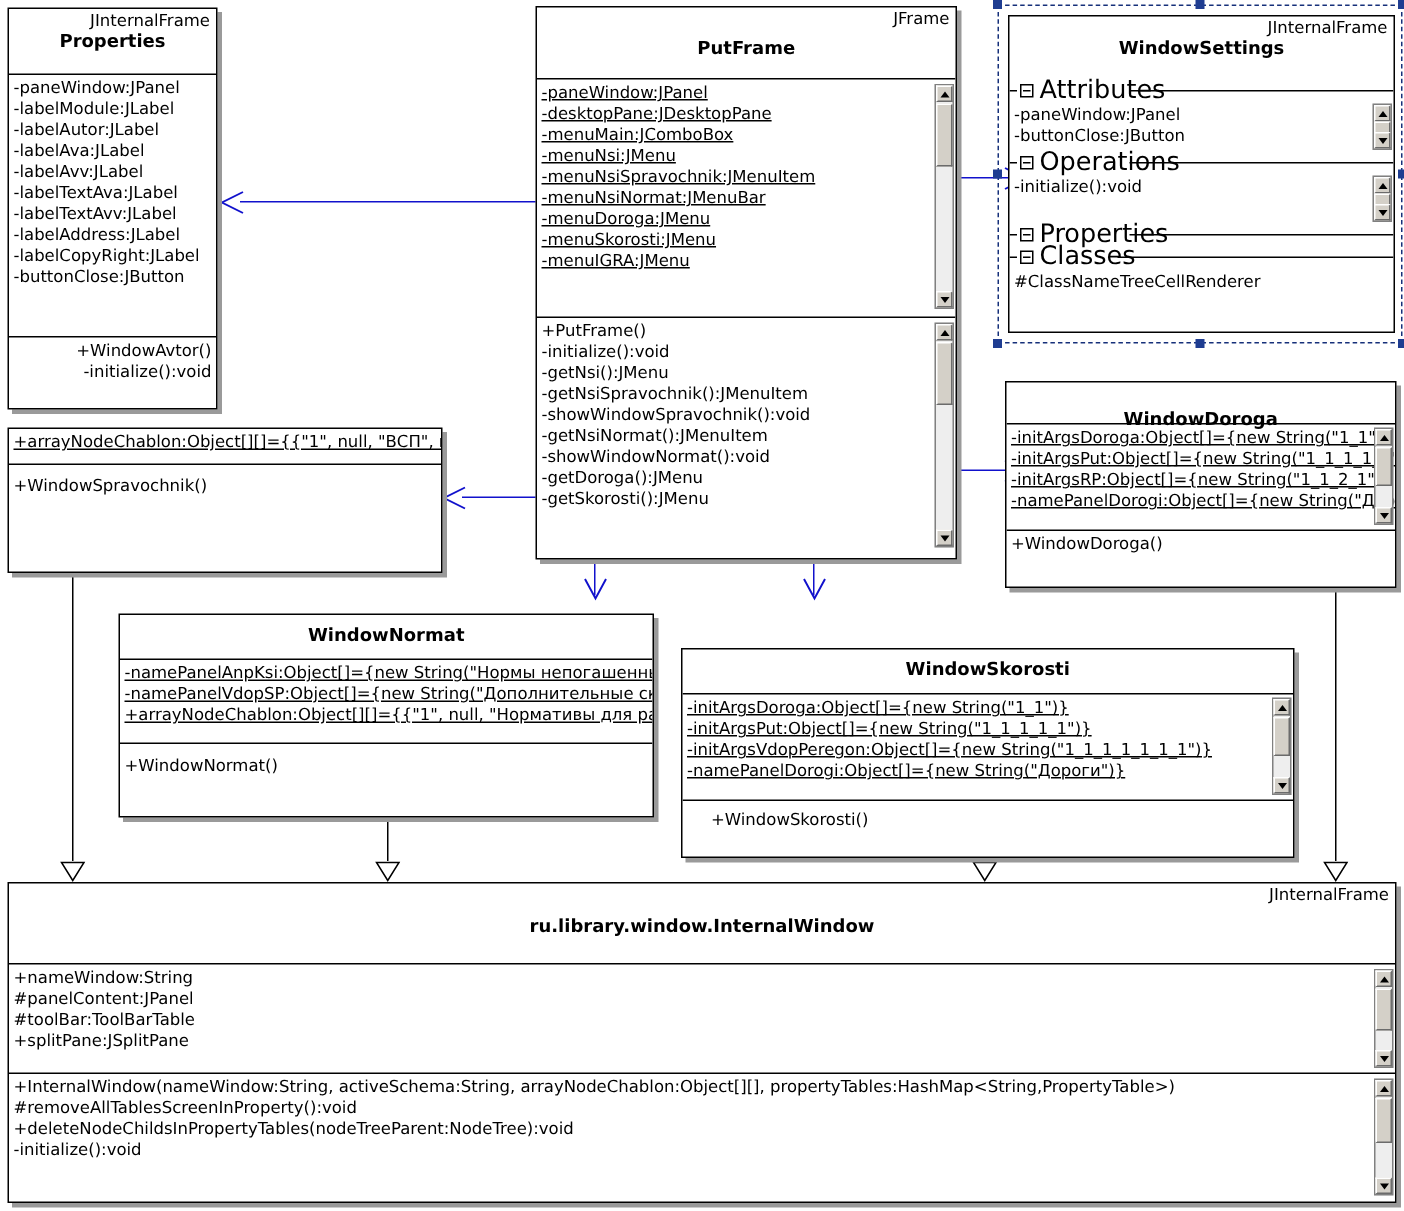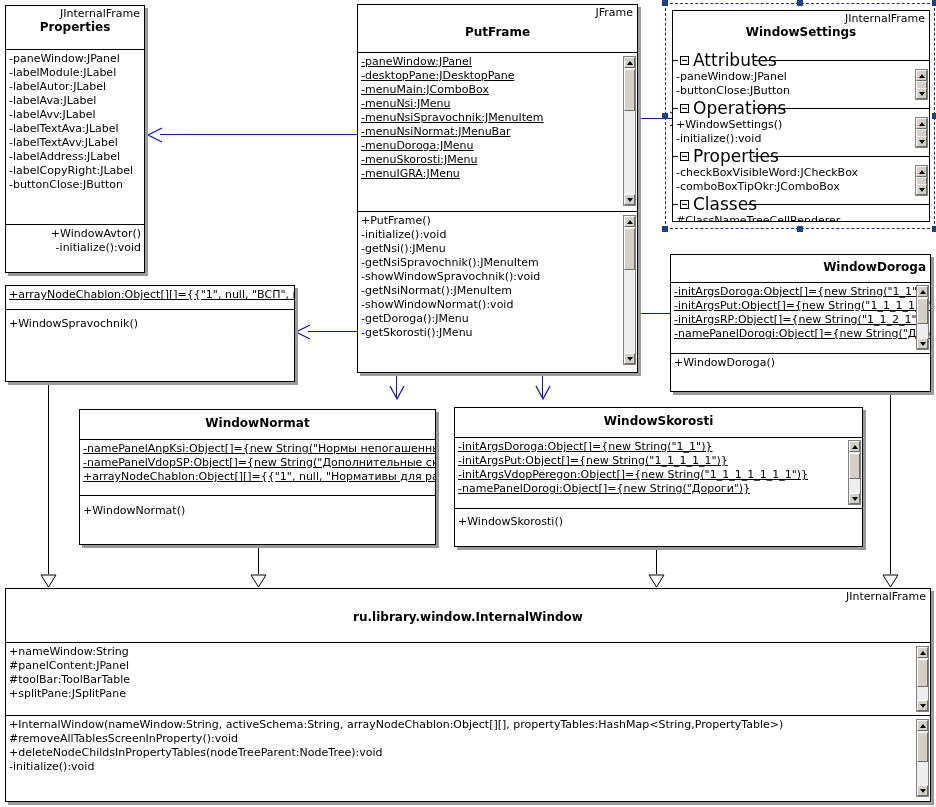--- a/index.html
+++ b/index.html
@@ -321,53 +321,39 @@
 
     <div class="grp">
       <span class="dash-l"></span>
       <span class="minus">
           <b></b>
         </span>
       <span class="gl">Operations</span>
       <span class="dash-r" style="left:80px;right:0;"></span>
     </div>
     <div class="compartment" style="height:33px;border-bottom:none;">
-      <div class="row">+WindowSettings()</div>
       <div class="row">-initialize():void</div>
       <div class="sbar" style="top:1px;height:31px;">
         <div class="btn up">
             <i></i>
           </div>
         <div class="thumb" style="top:11px;height:8px;"></div>
         <div class="btn dn">
             <i></i>
           </div>
       </div>
     </div>
 
     <div class="grp">
       <span class="dash-l"></span>
       <span class="minus">
           <b></b>
         </span>
       <span class="gl">Properties</span>
       <span class="dash-r" style="left:80px;right:0;"></span>
-    </div>
-    <div class="compartment" style="height:33px;border-bottom:none;">
-      <div class="row">-checkBoxVisibleWord:JCheckBox</div>
-      <div class="row">-comboBoxTipOkr:JComboBox</div>
-      <div class="sbar" style="top:1px;height:31px;">
-        <div class="btn up">
-            <i></i>
-          </div>
-        <div class="thumb" style="top:11px;height:8px;"></div>
-        <div class="btn dn">
-            <i></i>
-          </div>
-      </div>
     </div>
 
     <div class="grp">
       <span class="dash-l"></span>
       <span class="minus">
           <b></b>
         </span>
       <span class="gl">Classes</span>
       <span class="dash-r" style="left:72px;right:0;"></span>
     </div>
@@ -381,21 +367,21 @@
   <div class="handle" style="left:797px;top:0px;"></div>
   <div class="handle" style="left:932px;top:0px;"></div>
   <div class="handle" style="left:662px;top:113px;"></div>
   <div class="handle" style="left:932px;top:113px;"></div>
   <div class="handle" style="left:662px;top:226px;"></div>
   <div class="handle" style="left:797px;top:226px;"></div>
   <div class="handle" style="left:932px;top:226px;"></div>
 
   <div class="uml" style="left:670px;top:254px;width:261px;height:138px;">
     <div class="hdr" style="height:28px;">
-      <span class="cname" style="margin-top:4px;text-align:right;">WindowDoroga</span>
+      <span class="cname" style="margin-top:16px;">WindowDoroga</span>
     </div>
     <div class="compartment" style="height:71px;">
       <div class="row stat">-initArgsDoroga:Object[]={new String("1_1")}</div>
       <div class="row stat">-initArgsPut:Object[]={new String("1_1_1_1_1")}</div>
       <div class="row stat">-initArgsRP:Object[]={new String("1_1_2_1")}</div>
       <div class="row stat">-namePanelDorogi:Object[]={new String("Дороги")}</div>
       <div class="sbar" style="top:2px;height:65px;">
         <div class="btn up">
             <i></i>
           </div>
@@ -426,40 +412,40 @@
     <div class="compartment" style="height:56px;">
       <div class="row stat">-namePanelAnpKsi:Object[]={new String("Нормы непогашенных ускорений")}</div>
       <div class="row stat">-namePanelVdopSP:Object[]={new String("Дополнительные скорости")}</div>
       <div class="row stat">+arrayNodeChablon:Object[][]={{"1", null, "Нормативы для расчёта", null}}</div>
     </div>
     <div class="compartment last" style="height:48px;">
       <div class="row" style="padding-top:6px;">+WindowNormat()</div>
     </div>
   </div>
 
-  <div class="uml" style="left:454px;top:407px;width:409px;height:140px;">
+  <div class="uml" style="left:454px;top:432px;width:409px;height:140px;">
     <div class="hdr" style="height:30px;">
       <span class="cname" style="margin-top:5px;">WindowSkorosti</span>
     </div>
     <div class="compartment" style="height:71px;">
       <div class="row stat">-initArgsDoroga:Object[]={new String("1_1")}</div>
       <div class="row stat">-initArgsPut:Object[]={new String("1_1_1_1_1")}</div>
       <div class="row stat">-initArgsVdopPeregon:Object[]={new String("1_1_1_1_1_1_1")}</div>
       <div class="row stat">-namePanelDorogi:Object[]={new String("Дороги")}</div>
       <div class="sbar" style="top:2px;height:65px;">
         <div class="btn up">
             <i></i>
           </div>
         <div class="thumb" style="top:12px;height:26px;"></div>
         <div class="btn dn">
             <i></i>
           </div>
       </div>
     </div>
-    <div class="compartment last" style="height:37px;">
+    <div class="compartment last" style="height:37px;margin-left:16px;">
       <div class="row" style="padding-top:4px;">+WindowSkorosti()</div>
     </div>
   </div>
 
   <div class="uml" style="left:5px;top:588px;width:926px;height:214px;">
     <div class="hdr" style="height:54px;">
       <span class="stereo">JInternalFrame</span>
       <span class="cname" style="margin-top:7px;">ru.library.window.InternalWindow</span>
     </div>
     <div class="compartment" style="height:73px;">

